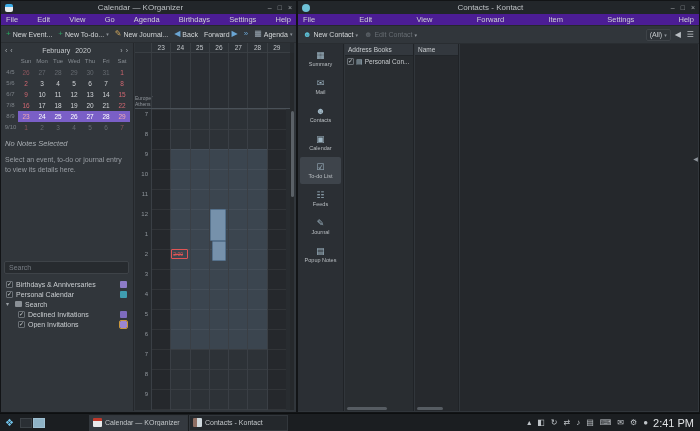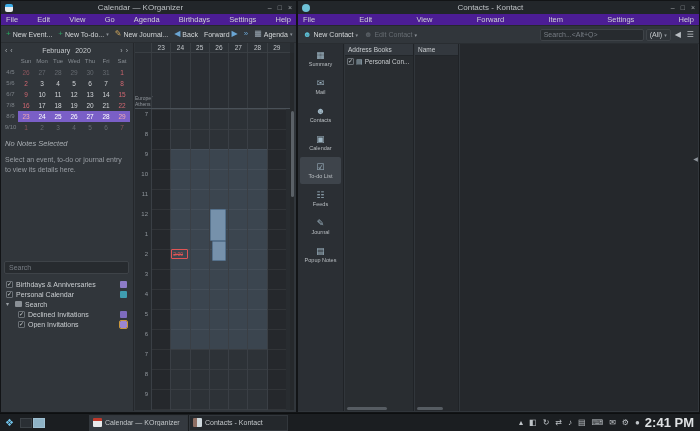--- a/index.html
+++ b/index.html
@@ -110,21 +110,21 @@
   .pager-cell.active{background:#8fb3c6;border-color:#9fc0d2;}
   #task-buttons{display:flex;gap:1px;margin-left:44px;}
   .task-btn{width:99px;height:16px;display:flex;align-items:center;gap:3px;padding:0 3px;background:#24282c;border:1px solid #32373c;font-size:7px;color:#c3c7ca;overflow:hidden;white-space:nowrap;}
   .task-btn.active{background:#34393f;}
   .task-icon{width:9px;height:9px;border-radius:1px;flex:none;}
   .task-icon.calendar{background:linear-gradient(#c0392b 30%,#e8eaec 30%);}
   .task-icon.contacts{background:linear-gradient(90deg,#8d6e63 40%,#cfd8dc 40%);}
   .task-label{overflow:hidden;text-overflow:ellipsis;}
   #tray{margin-left:auto;display:flex;align-items:center;gap:6px;padding-right:5px;}
   .tray-icon{font-size:8px;color:#bfc4c8;line-height:1;}
-  .clock{font-size:13px;color:#dfe2e4;padding-right:4px;white-space:nowrap;font-weight:bold;}
+  .clock{font-size:11px;color:#dfe2e4;padding-right:4px;white-space:nowrap;}
 </style>
 </head>
 <body>
 
 <div id="desktop">
 
   <div id="korg" class="window">
     <div class="titlebar">
       <span class="app-icon korg-icon"></span>
       <span class="title">Calendar — KOrganizer</span>
@@ -375,21 +375,20 @@
         <span class="tglyph" style="color:#5cbdd3">☻</span>
         <span>New Contact</span>
         <span class="tarrow">▾</span>
       </div>
       <div class="tbtn disabled">
         <span class="tglyph">☻</span>
         <span>Edit Contact</span>
         <span class="tarrow">▾</span>
       </div>
       <div class="tb-spacer"></div>
-      <input class="search-field" placeholder="Search...&lt;Alt+Q&gt;" style="">
       <div class="combo">
         <span>(All)</span>
         <span class="tarrow">▾</span>
       </div>
       <span class="tool-icon">◀</span>
       <span class="tool-icon">☰</span>
     </div>
 
     <div id="kontact-sidebar">
         <div class="sb-item">

